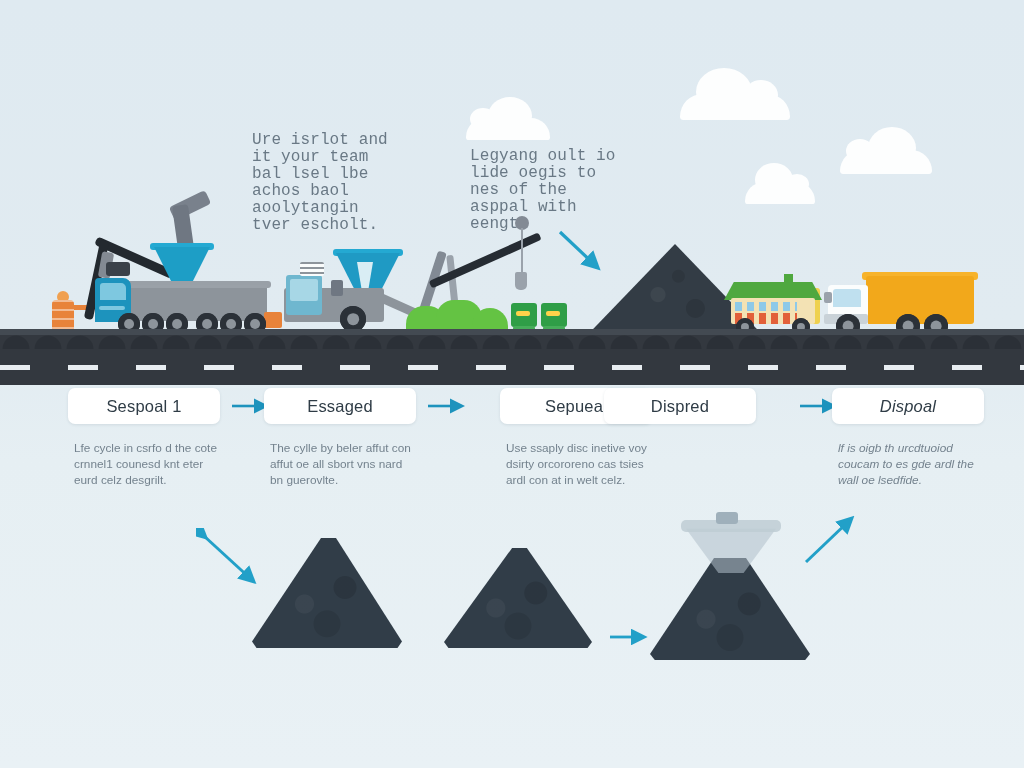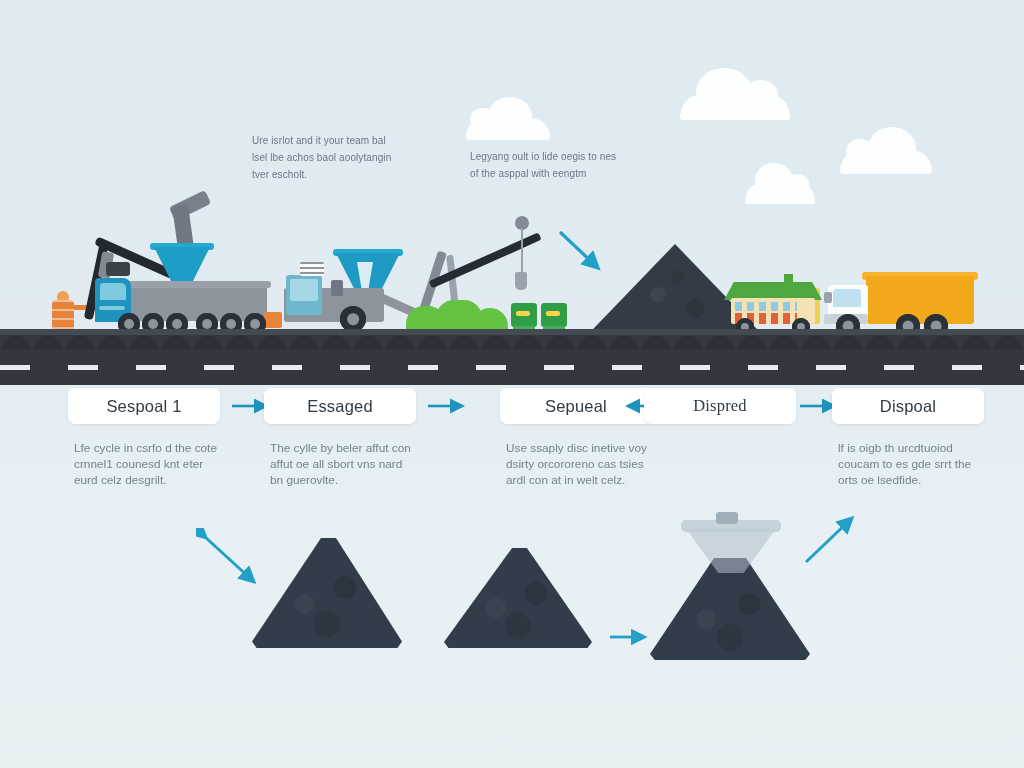--- a/index.html
+++ b/index.html
@@ -43,25 +43,26 @@
   .cloud.c3::after  { width: 24px; height: 20px; left: 40px; top: -8px; }
 
   .cloud.c4 { left: 466px; top: 118px; width: 84px; height: 22px; }
   .cloud.c4::before { width: 44px; height: 38px; left: 22px; top: -21px; }
   .cloud.c4::after  { width: 26px; height: 22px; left: 4px; top: -10px; }
 
   
   .callout {
     position: absolute;
     color: #5f6f7c;
-    font-size: 10px;
+    font-size: 16px;
     line-height: 17px;
     width: 150px;
     letter-spacing: .1px;
     opacity: .92;
+    font-family: Liberation Mono, monospace;
   }
   .callout.a { left: 252px; top: 132px; }
   .callout.b { left: 470px; top: 148px; }
 
   
   .road {
     position: absolute;
     left: 0;
     top: 335px;
     width: 1024px;
@@ -616,36 +617,36 @@
 
     <svg class="flow-arrow" style="left:560px;" viewBox="0 0 46 16">
       <defs>
           <marker id="l1" markerWidth="6" markerHeight="6" refX="4" refY="3" orient="auto">
         <path d="M0,0 L6,3 L0,6 z" fill="#1d93bd"></path>
           </marker>
         </defs>
       <line x1="42" y1="8" x2="10" y2="8" stroke="#1d93bd" stroke-width="2.6" marker-end="url(#l1)"></line>
     </svg>
 
-    <div class="step" style="left:584px;font-family:Liberation Serif, serif;">
+    <div class="step" style="left:544px;">
       <div class="chip">Dispred</div>
     </div>
 
     <svg class="flow-arrow" style="left:736px;" viewBox="0 0 46 16">
       <defs>
           <marker id="r3" markerWidth="6" markerHeight="6" refX="4" refY="3" orient="auto">
         <path d="M0,0 L6,3 L0,6 z" fill="#1d93bd"></path>
           </marker>
         </defs>
       <line x1="4" y1="8" x2="36" y2="8" stroke="#1d93bd" stroke-width="2.6" marker-end="url(#r3)"></line>
     </svg>
 
-    <div class="step" style="left:772px;">
+    <div class="step" style="left:772px;font-style:italic;">
       <div class="chip">Dispoal</div>
-      <div class="step-desc txt-faded">lf is oigb th urcdtuoiod coucam to es gde srrt the orts oe lsedfide.</div>
+      <div class="step-desc txt-faded">lf is oigb th urcdtuoiod coucam to es gde ardl the wall oe lsedfide.</div>
     </div>
   </div>
 
   <svg class="scene-arrow" style="left:196px; top:528px;" width="72" height="64" viewBox="0 0 72 64">
     <defs>
       <marker id="d1" markerWidth="6" markerHeight="6" refX="4" refY="3" orient="auto">
         <path d="M0,0 L6,3 L0,6 z" fill="#22a0c8"></path>
         </marker>
       <marker id="d2" markerWidth="6" markerHeight="6" refX="4" refY="3" orient="auto">
         <path d="M0,0 L6,3 L0,6 z" fill="#22a0c8"></path>

